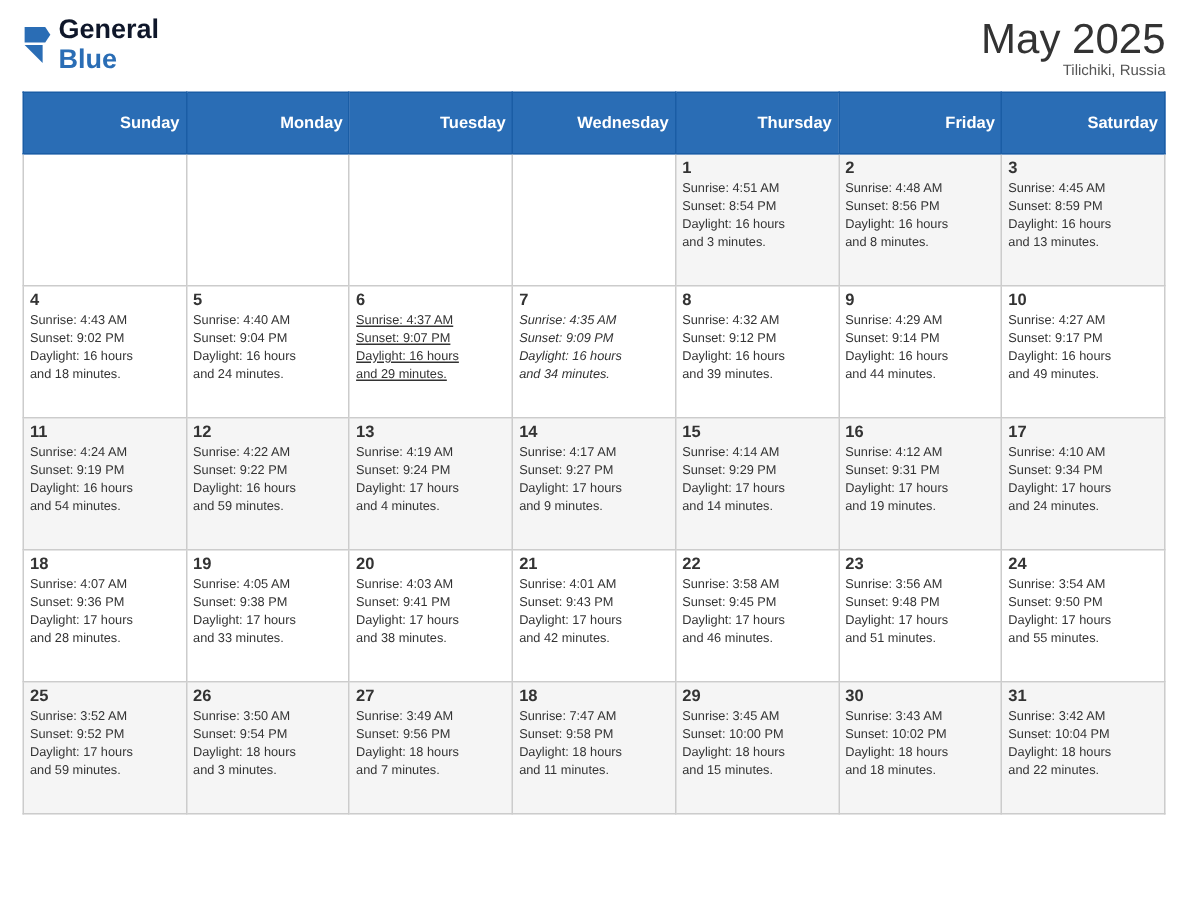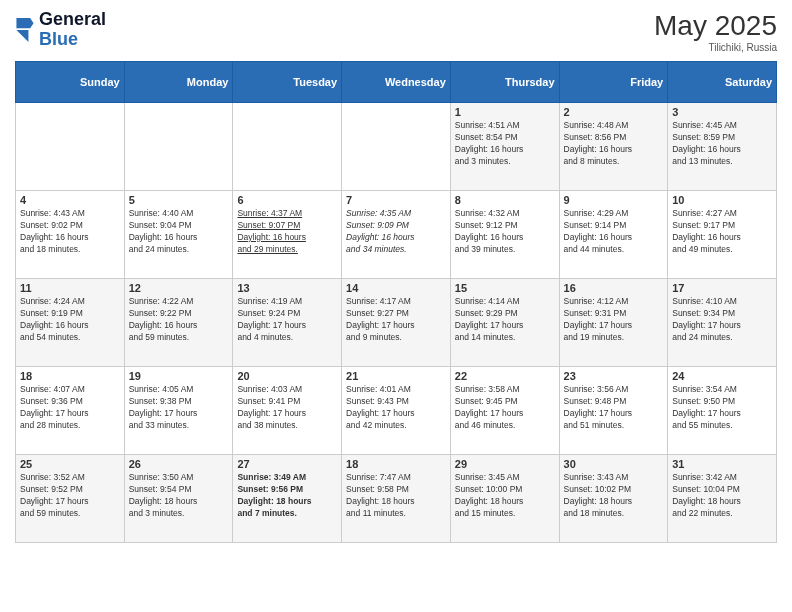--- a/index.html
+++ b/index.html
@@ -335,21 +335,21 @@
           </td>
           <td>
             <span class="day-num">26</span>
             <div class="day-info" style="white-space: pre-line;">Sunrise: 3:50 AM
 Sunset: 9:54 PM
 Daylight: 18 hours
 and 3 minutes.</div>
           </td>
           <td>
             <span class="day-num">27</span>
-            <div class="day-info" style="white-space: pre-line; font-weight: bold;">Sunrise: 3:49 AM
+            <div class="day-info" style="white-space: pre-line;">Sunrise: 3:49 AM
 Sunset: 9:56 PM
 Daylight: 18 hours
 and 7 minutes.</div>
           </td>
           <td>
             <span class="day-num">18</span>
             <div class="day-info" style="white-space: pre-line;">Sunrise: 7:47 AM
 Sunset: 9:58 PM
 Daylight: 18 hours
 and 11 minutes.</div>

